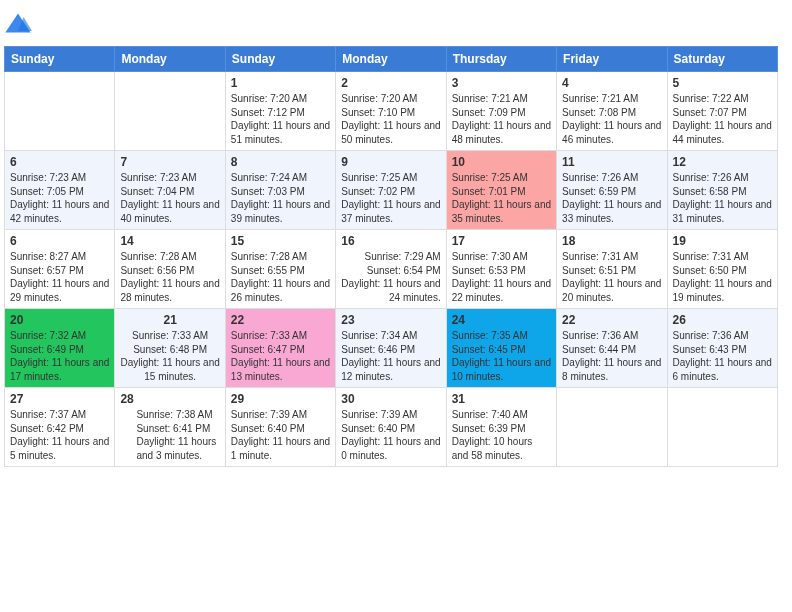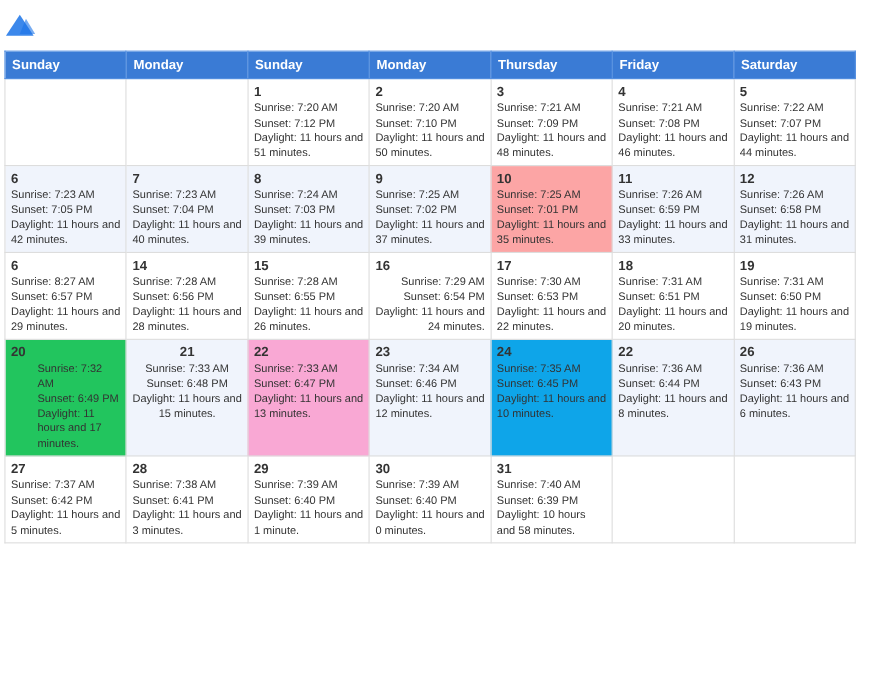--- a/index.html
+++ b/index.html
@@ -251,21 +251,21 @@
           <td>
             <span class="day-number">19</span>
             <div class="day-info" style="white-space: pre-line;">Sunrise: 7:31 AM
 Sunset: 6:50 PM
 Daylight: 11 hours and 19 minutes.</div>
           </td>
         </tr>
         <tr>
           <td style="background: #22c55e;">
             <span class="day-number">20</span>
-            <div class="day-info" style="white-space: pre-line; margin-left: 24px;">Sunrise: 7:32 AM
+            <div class="day-info" style="white-space: pre-line;">Sunrise: 7:32 AM
 Sunset: 6:49 PM
 Daylight: 11 hours and 17 minutes.</div>
           </td>
           <td style="background: rgb(240, 244, 252); text-align: center;">
             <span class="day-number">21</span>
             <div class="day-info" style="white-space: pre-line;">Sunrise: 7:33 AM
 Sunset: 6:48 PM
 Daylight: 11 hours and 15 minutes.</div>
           </td>
           <td style="background: #f9a8d4;">
@@ -301,21 +301,21 @@
         </tr>
         <tr>
           <td>
             <span class="day-number">27</span>
             <div class="day-info" style="white-space: pre-line;">Sunrise: 7:37 AM
 Sunset: 6:42 PM
 Daylight: 11 hours and 5 minutes.</div>
           </td>
           <td>
             <span class="day-number">28</span>
-            <div class="day-info" style="white-space: pre-line;">Sunrise: 7:38 AM
+            <div class="day-info" style="white-space: pre-line; margin-left: 16px;">Sunrise: 7:38 AM
 Sunset: 6:41 PM
 Daylight: 11 hours and 3 minutes.</div>
           </td>
           <td>
             <span class="day-number">29</span>
             <div class="day-info" style="white-space: pre-line;">Sunrise: 7:39 AM
 Sunset: 6:40 PM
 Daylight: 11 hours and 1 minute.</div>
           </td>
           <td>

